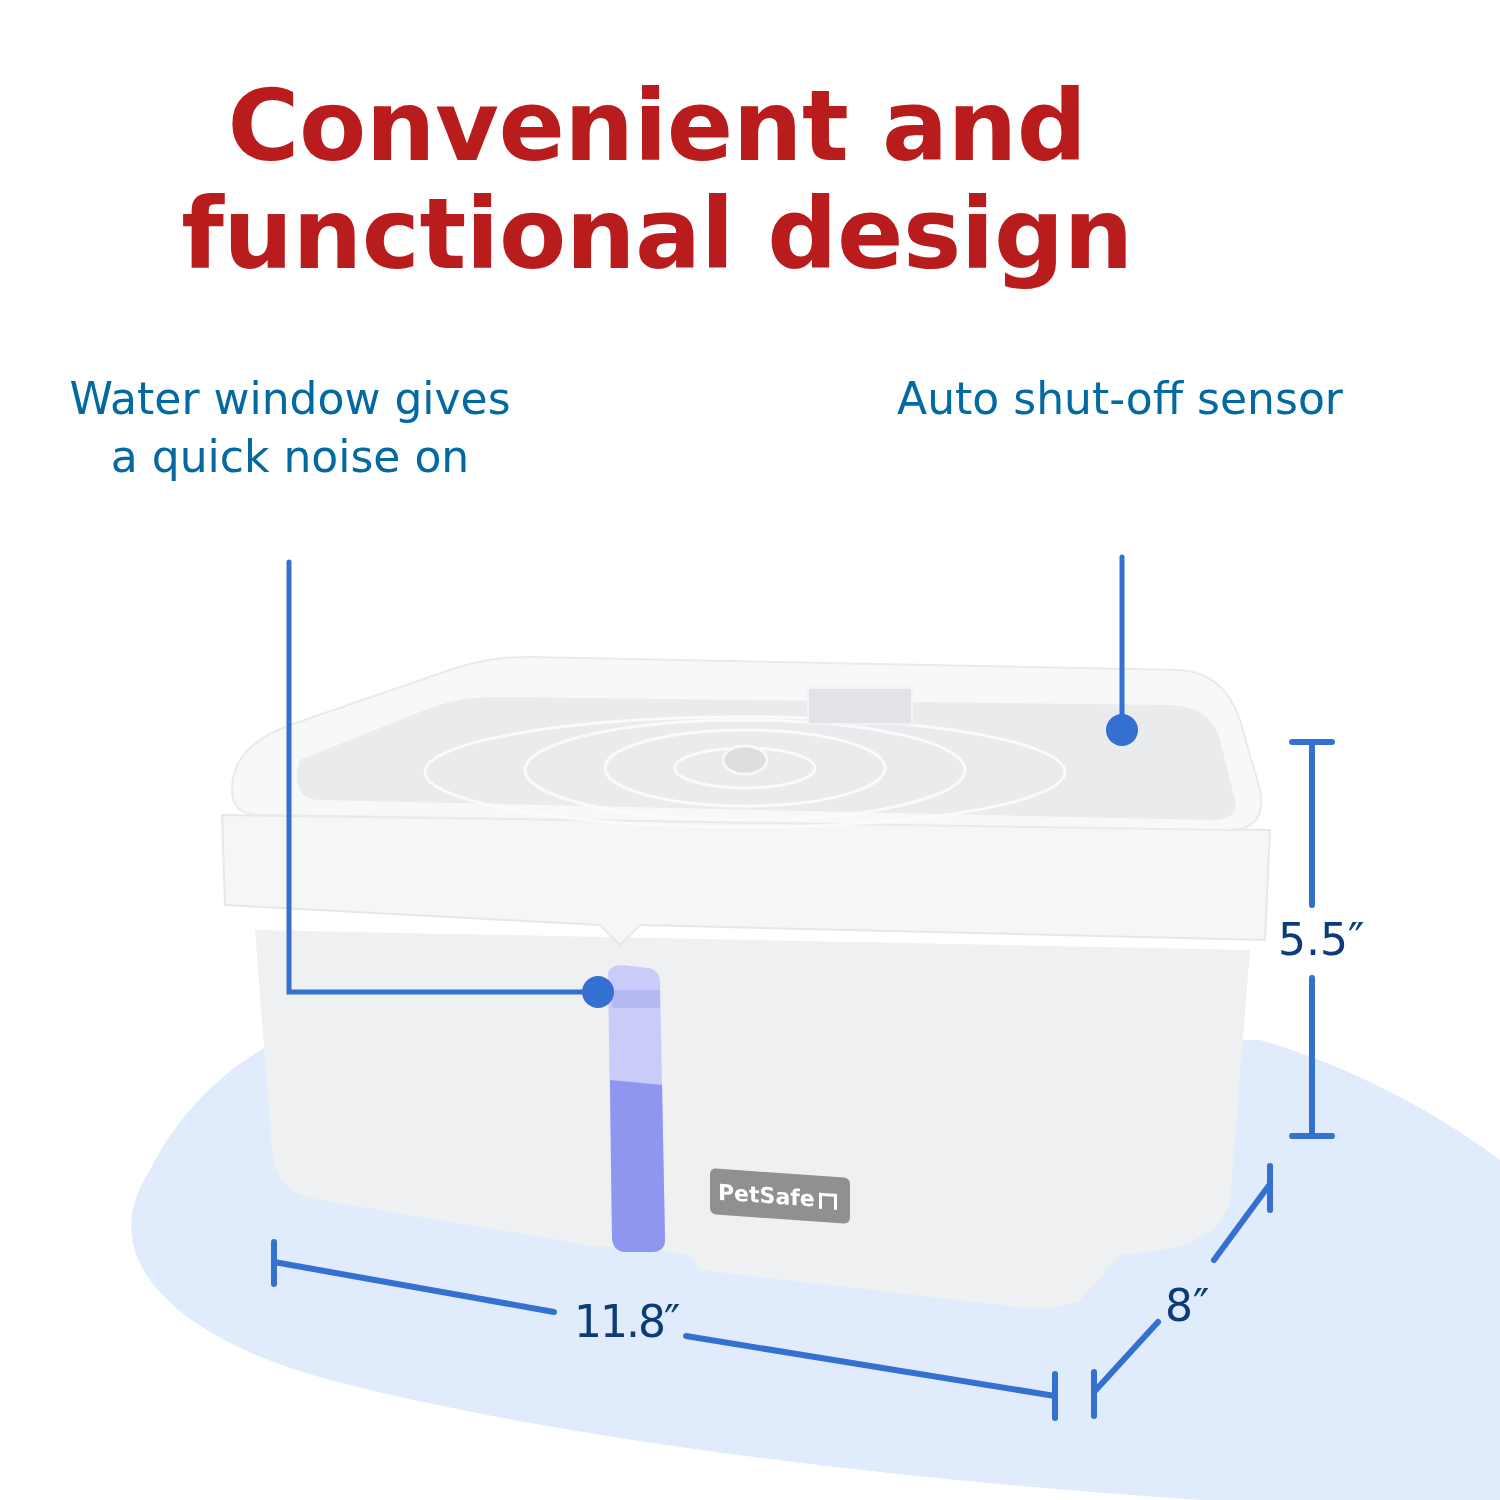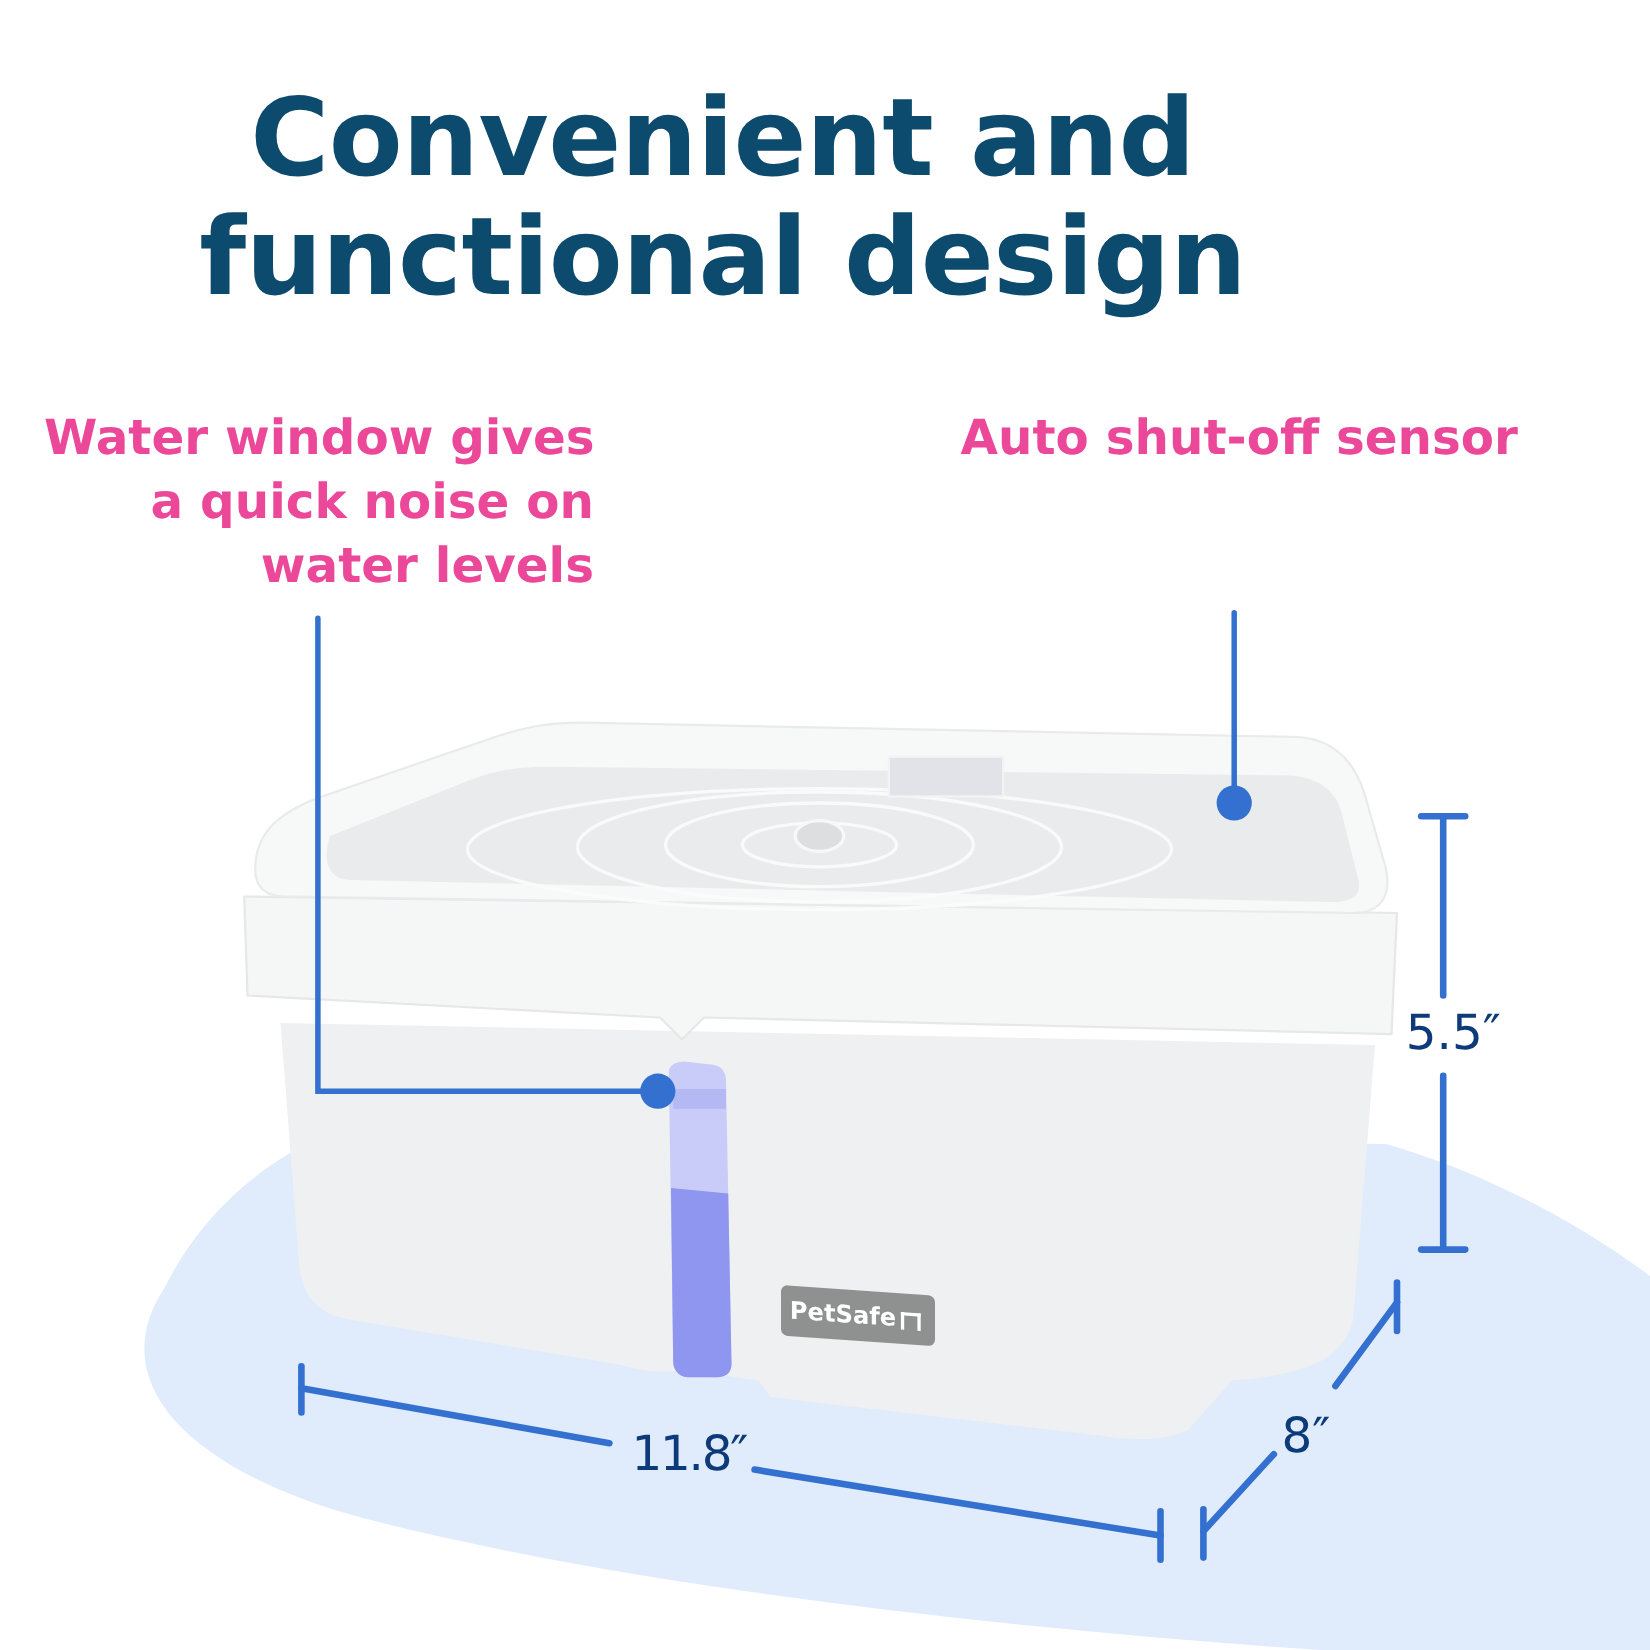--- a/index.html
+++ b/index.html
@@ -2,28 +2,28 @@
 <html><head>
   <meta charset="utf-8">
   <style>
     * { margin: 0; padding: 0; box-sizing: border-box; }
     html, body { width: 1500px; height: 1500px; background: #ffffff; overflow: hidden; }
     body { position: relative; font-family: "Liberation Sans", "DejaVu Sans", sans-serif; color: #0d3a78; }
 
     .headline {
       position: absolute; left: 0; top: 72px; width: 1314px;
       text-align: center; font-weight: 700; font-size: 98px; line-height: 108px;
-      color: #0c4a6e; letter-spacing: -0.5px;
+      color: #b91c1c; letter-spacing: -0.5px;
       font-family: "DejaVu Sans", sans-serif;
     }
     .headline span { display: block; }
 
     .callout {
-      position: absolute; text-align: right; font-size: 44px; line-height: 58px;
-      color: #ec4899; font-family: "DejaVu Sans", sans-serif; font-weight: 700;
+      position: absolute; text-align: center; font-size: 44px; line-height: 58px;
+      color: #0369a1; font-family: "DejaVu Sans", sans-serif; font-weight: 400;
     }
     .callout span { display: block; white-space: nowrap; }
     .callout-left { left: 40px; width: 500px; top: 370px; }
     .callout-right { left: 860px; width: 520px; top: 370px; }
 
     svg.stage { position: absolute; left: 0; top: 0; }
 
     .dim-label {
       position: absolute; font-size: 44px; color: #0d3a78;
       font-family: "DejaVu Sans", sans-serif; line-height: 1;
@@ -104,21 +104,20 @@
 </svg>
 
 <h1 class="headline">
   <span>Convenient and</span>
   <span>functional design</span>
 </h1>
 
 <div class="callout callout-left">
   <span>Water window gives</span>
   <span>a quick noise on</span>
-  <span>water levels</span>
 </div>
 
 <div class="callout callout-right">
   <span>Auto shut-off sensor</span>
 </div>
 
 <div class="dim-label dim-height">5.5″</div>
 <div class="dim-label dim-width">11.8″</div>
 <div class="dim-label dim-depth">8″</div>
 

